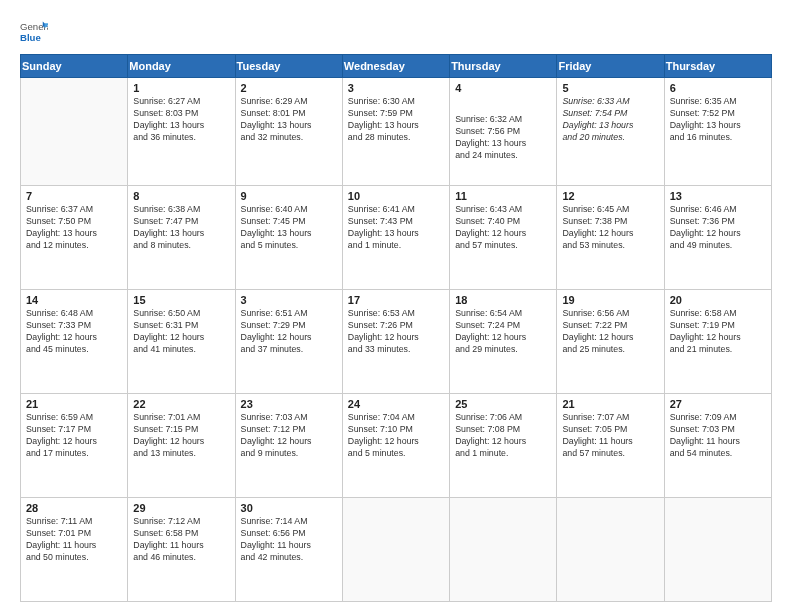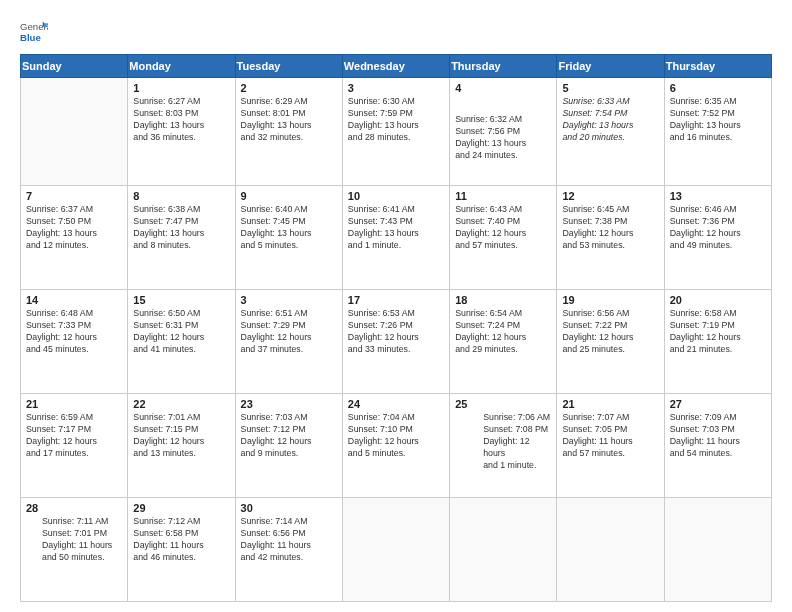--- a/index.html
+++ b/index.html
@@ -298,21 +298,21 @@
           </td>
           <td>
             <div class="day-num">24</div>
             <div class="day-info" style="white-space: pre-line;">Sunrise: 7:04 AM
 Sunset: 7:10 PM
 Daylight: 12 hours
 and 5 minutes.</div>
           </td>
           <td>
             <div class="day-num">25</div>
-            <div class="day-info" style="white-space: pre-line; margin-left: 28px;">Sunrise: 7:06 AM
+            <div class="day-info" style="white-space: pre-line;">Sunrise: 7:06 AM
 Sunset: 7:08 PM
 Daylight: 12 hours
 and 1 minute.</div>
           </td>
           <td>
             <div class="day-num">21</div>
             <div class="day-info" style="white-space: pre-line;">Sunrise: 7:07 AM
 Sunset: 7:05 PM
 Daylight: 11 hours
 and 57 minutes.</div>
@@ -321,21 +321,21 @@
             <div class="day-num">27</div>
             <div class="day-info" style="white-space: pre-line;">Sunrise: 7:09 AM
 Sunset: 7:03 PM
 Daylight: 11 hours
 and 54 minutes.</div>
           </td>
         </tr>
         <tr>
           <td>
             <div class="day-num">28</div>
-            <div class="day-info" style="white-space: pre-line; margin-left: 16px;">Sunrise: 7:11 AM
+            <div class="day-info" style="white-space: pre-line;">Sunrise: 7:11 AM
 Sunset: 7:01 PM
 Daylight: 11 hours
 and 50 minutes.</div>
           </td>
           <td>
             <div class="day-num">29</div>
             <div class="day-info" style="white-space: pre-line;">Sunrise: 7:12 AM
 Sunset: 6:58 PM
 Daylight: 11 hours
 and 46 minutes.</div>

